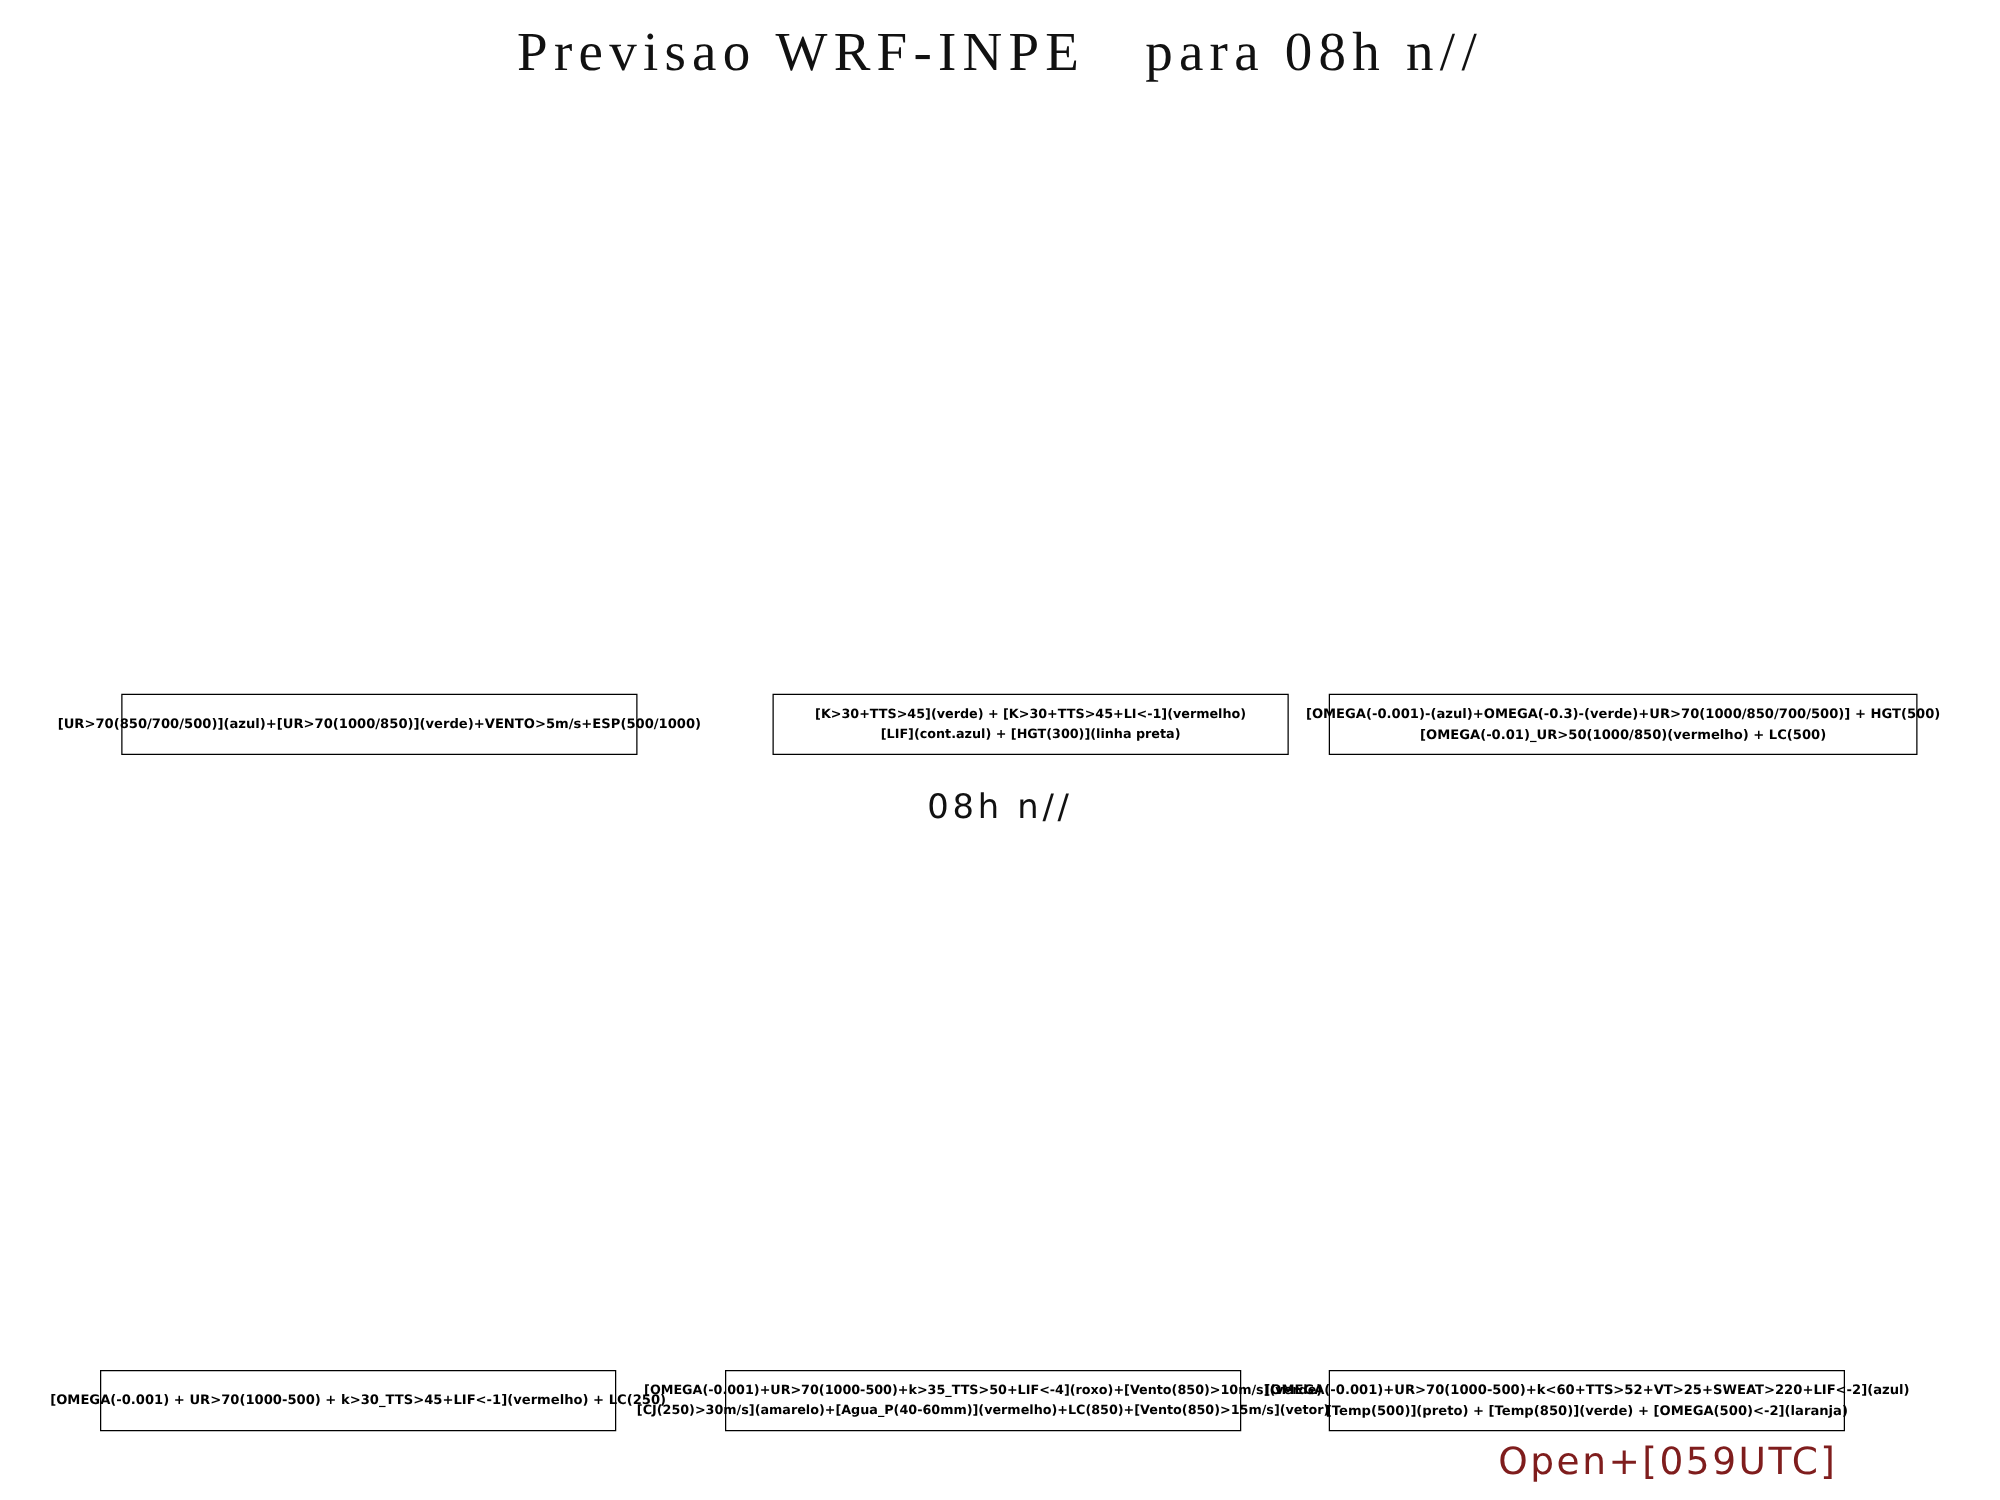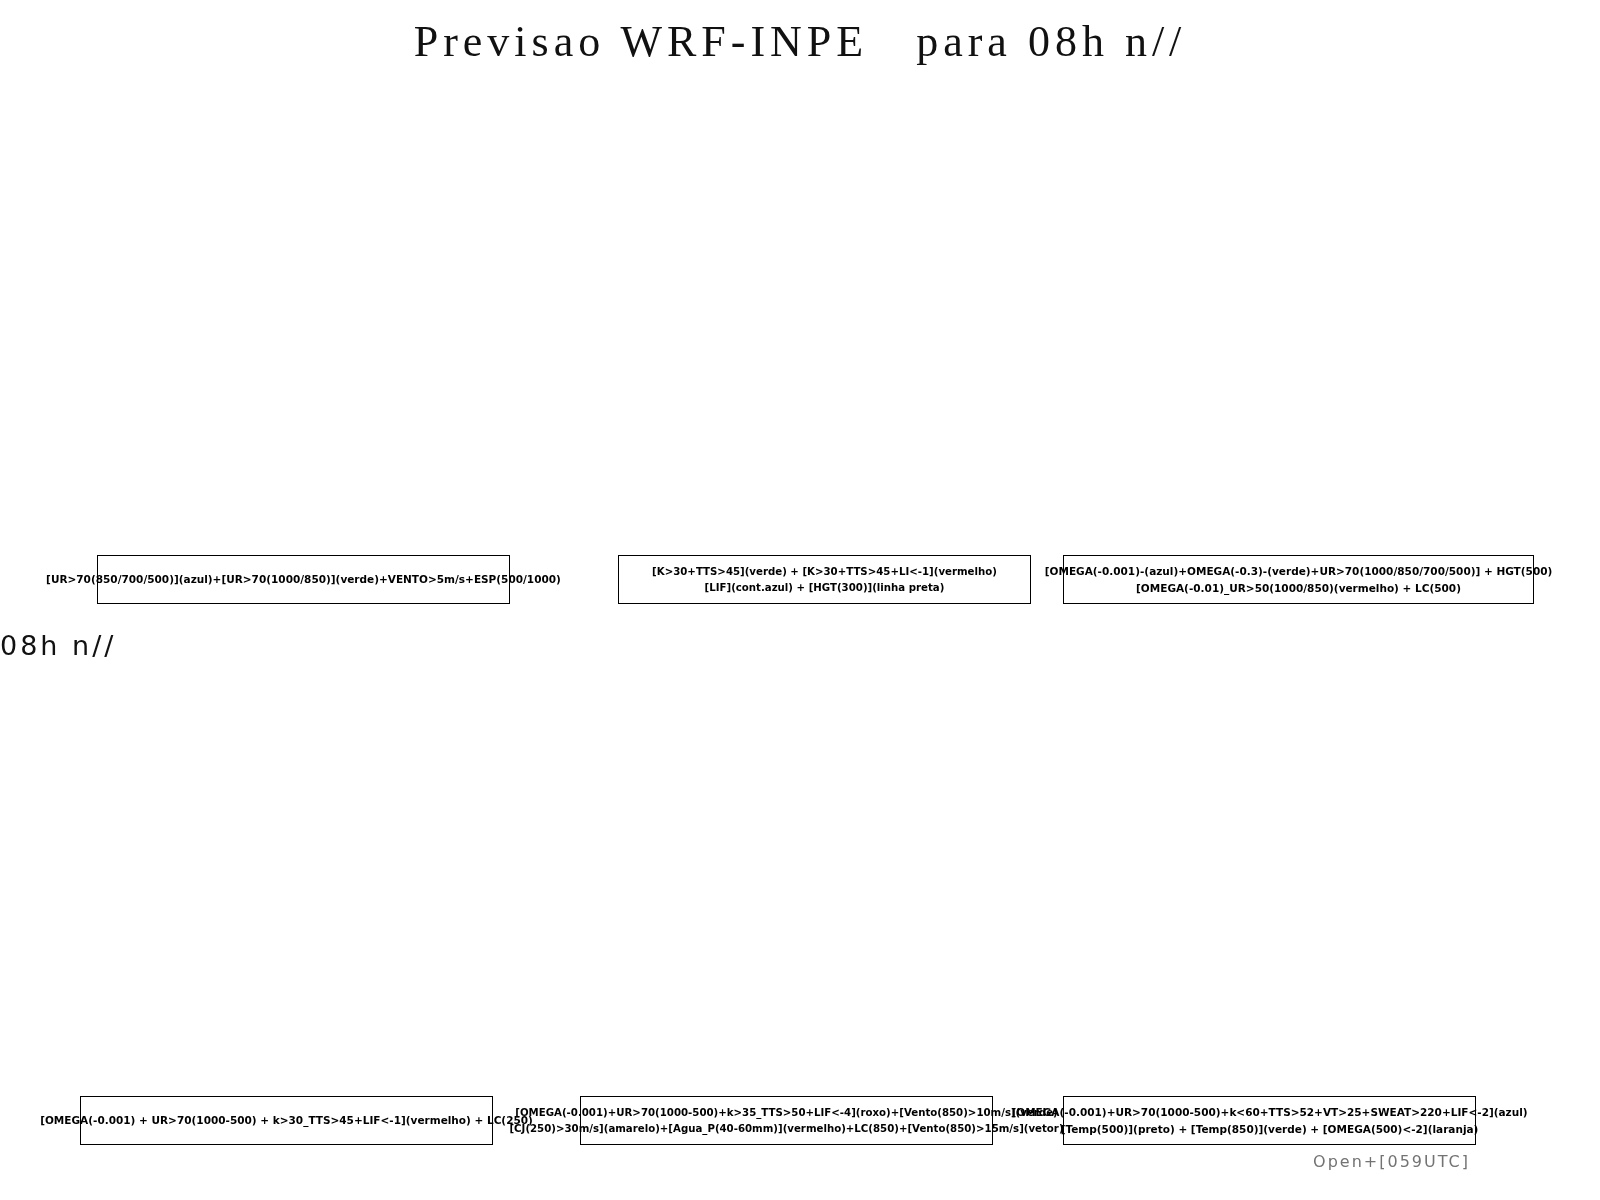--- a/index.html
+++ b/index.html
@@ -30,39 +30,39 @@
     color: #111111;
     white-space: pre;
   }
 
   
   .mid-subtitle {
     position: absolute;
     top: 630px;
     left: 0;
     width: 1600px;
-    text-align: left;
+    text-align: center;
     font-size: 27px;
     letter-spacing: 3px;
     color: #111111;
     white-space: pre;
   }
 
   
   .footer-note {
     position: absolute;
     top: 1152px;
     left: 0;
     width: 1600px;
     text-align: right;
     padding-right: 130px;
     box-sizing: border-box;
-    font-size: 16px;
+    font-size: 30px;
     letter-spacing: 2px;
-    color: #737373;
+    color: #7f1d1d;
     white-space: pre;
   }
 
   
   .legend-box {
     position: absolute;
     border: 1.6px solid #000000;
     background: #ffffff;
     box-sizing: border-box;
     display: flex;

